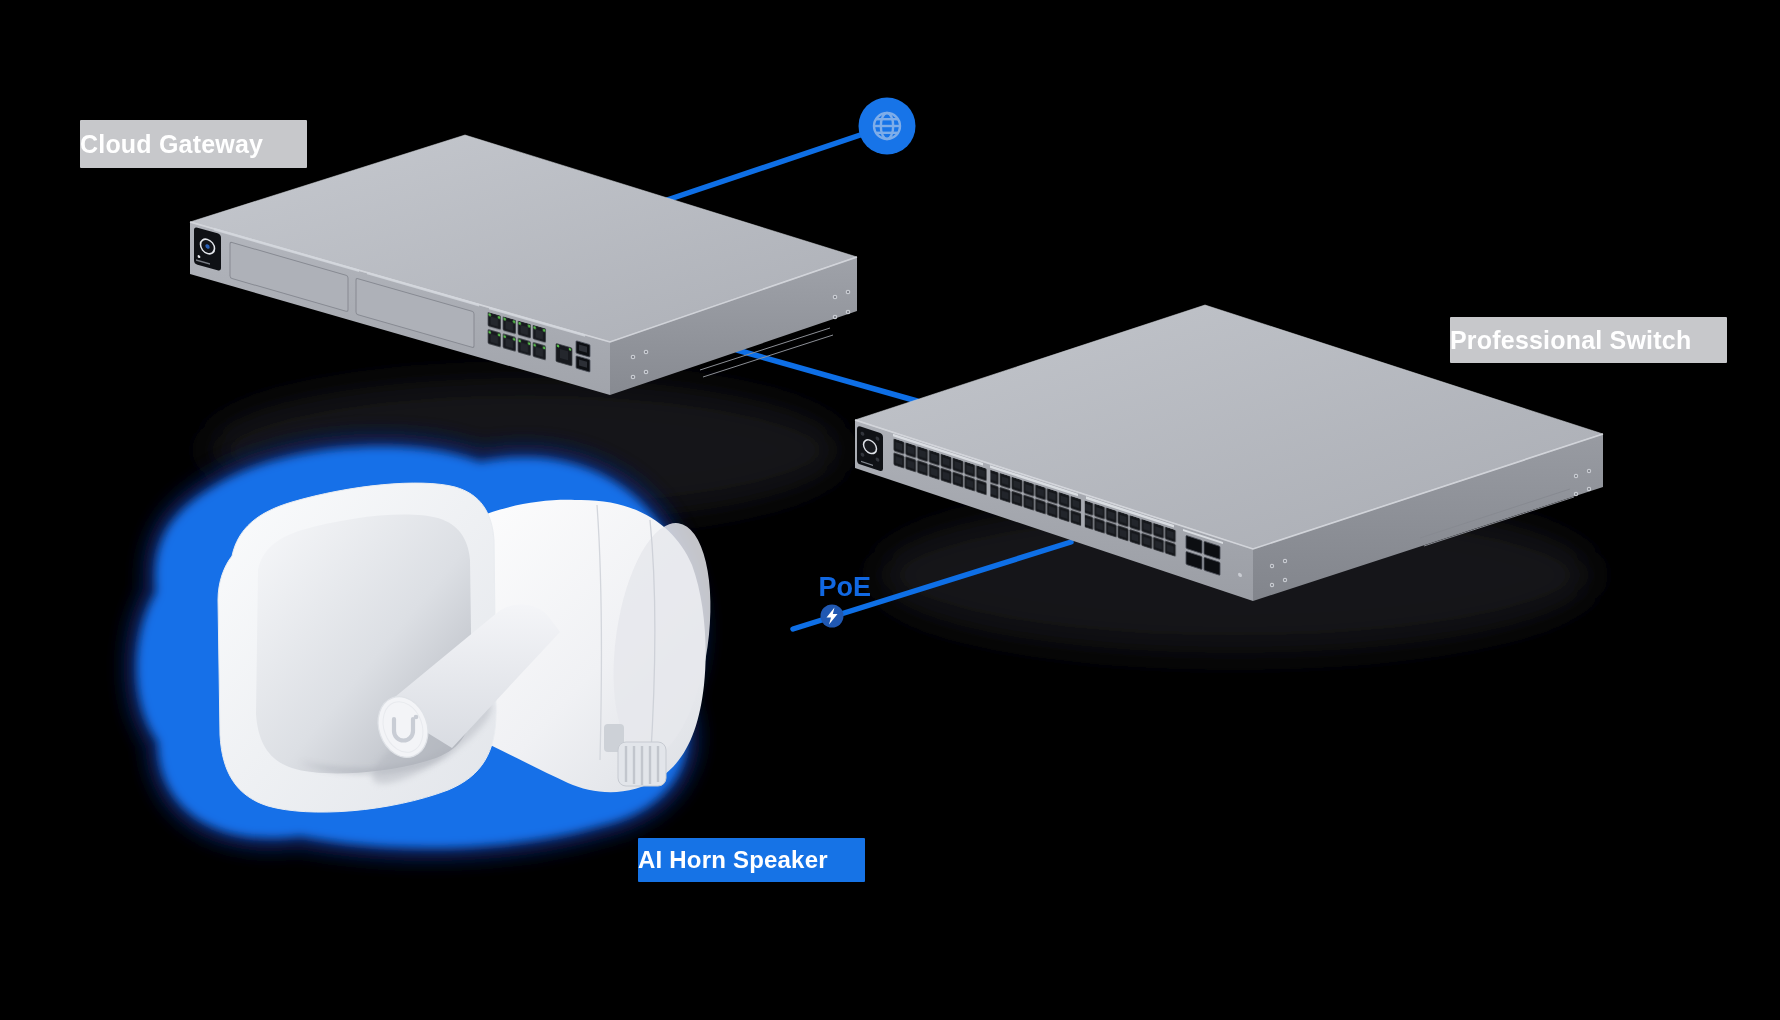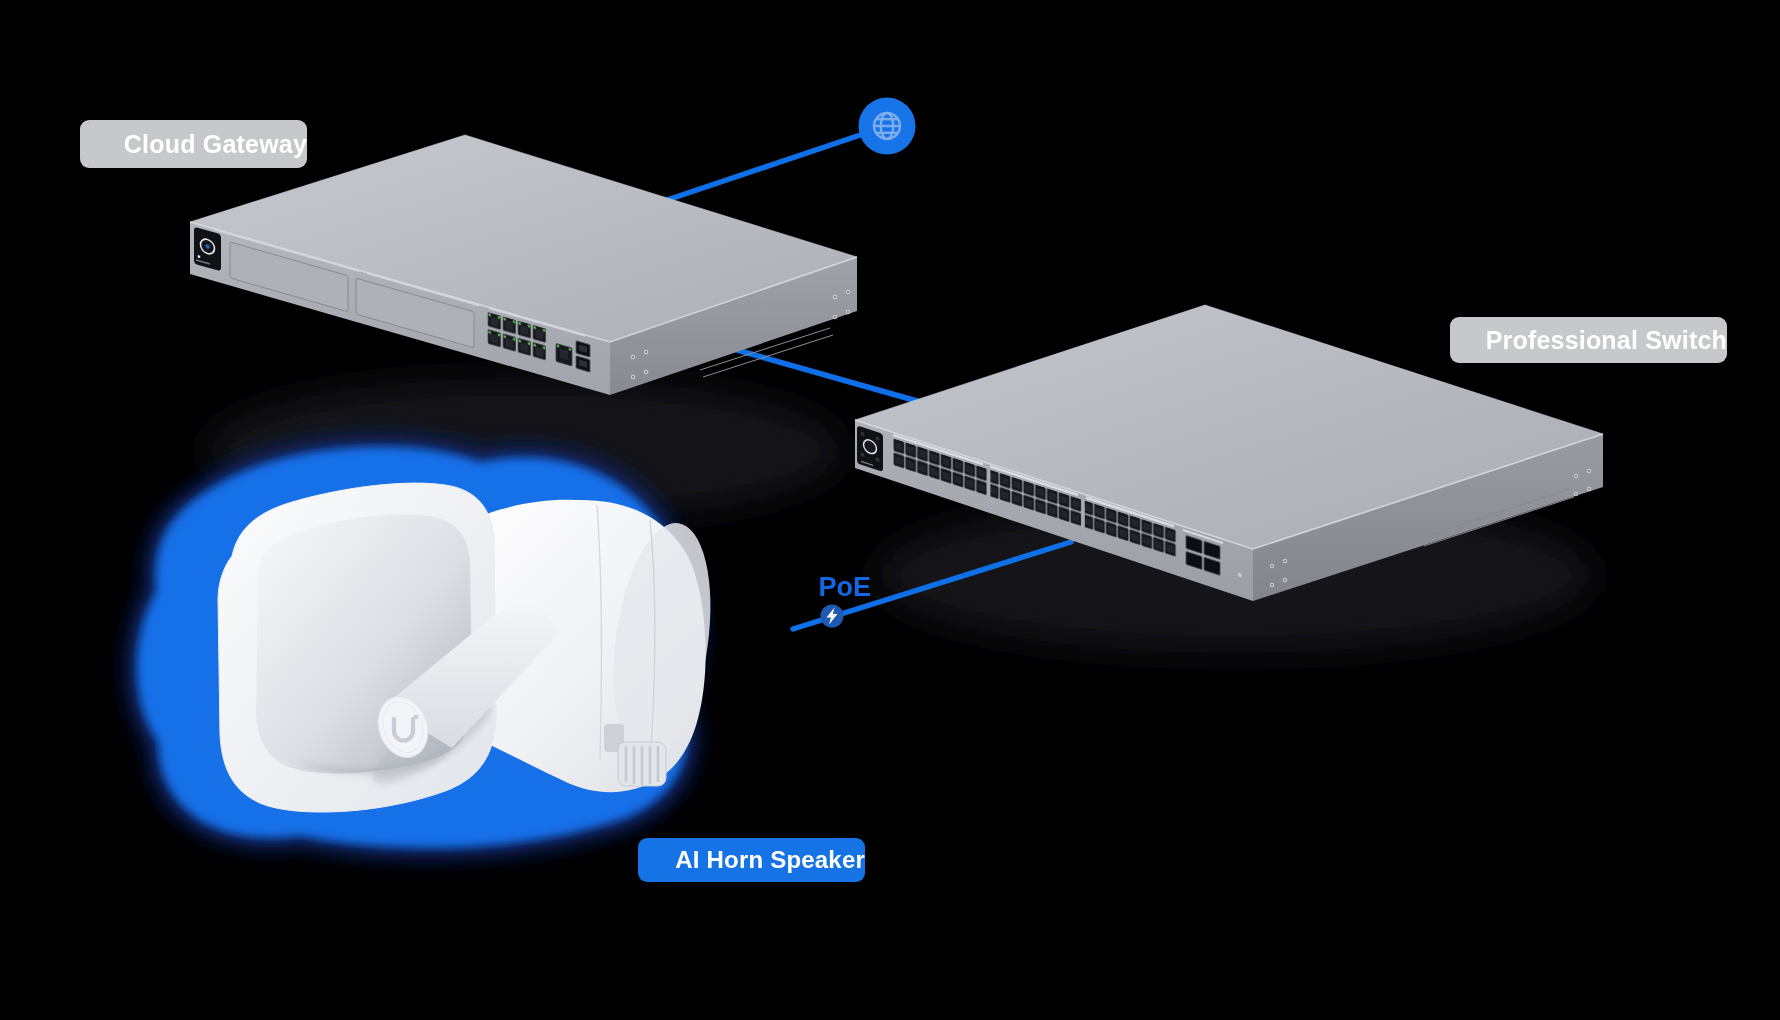--- a/index.html
+++ b/index.html
@@ -1,21 +1,21 @@
 <!DOCTYPE html>
 <html><head>
 <meta charset="utf-8">
 <style>
   html,body{margin:0;padding:0;background:#000;}
   #stage{position:relative;width:1780px;height:1020px;background:#000;overflow:hidden;
          font-family:"Liberation Sans", sans-serif;}
   #scene{position:absolute;left:0;top:0;}
-  .pill{position:absolute;display:flex;align-items:center;justify-content:flex-end;
+  .pill{position:absolute;display:flex;align-items:center;justify-content:flex-start;
         color:#ffffff;font-weight:700;font-size:25px;letter-spacing:.2px;
-        border-radius:9px;user-select:none;}
+        border-radius:1px;user-select:none;}
   .pill-gray{background:#c7c8cb;}
   .pill-blue{background:#1673e6;}
   #lbl-cloud-gateway{left:80px;top:120px;width:227px;height:48px;}
   #lbl-professional-switch{left:1450px;top:317px;width:277px;height:46px;}
   #lbl-ai-horn-speaker{left:638px;top:838px;width:227px;height:44px;font-size:24px;}
   #lbl-poe{position:absolute;left:795px;top:572px;width:76px;text-align:right;
            color:#1168e2;font-weight:700;font-size:27px;}
 </style>
 </head>
 <body>

